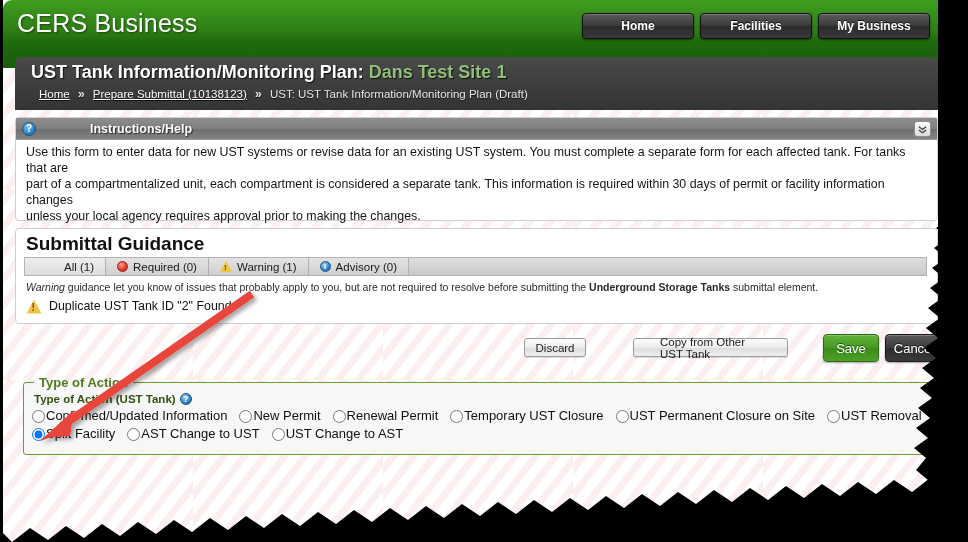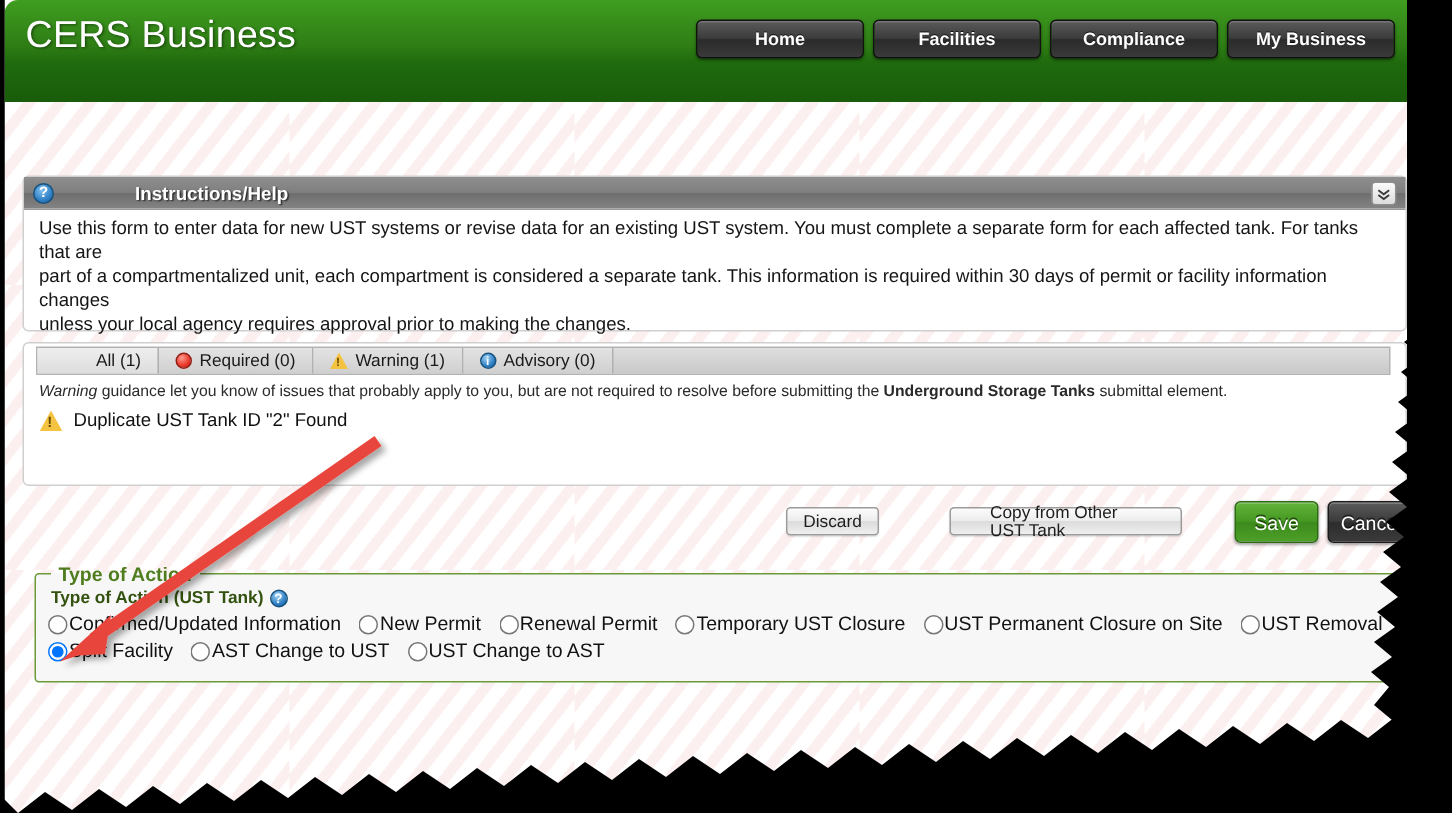--- a/index.html
+++ b/index.html
@@ -280,25 +280,37 @@
 <div id="screen">
 
   <div id="page">
     <div id="watermark"></div>
 
     <div class="greenbar">
       <div class="brand">CERS Business</div>
       <div class="navbtns">
         <div class="navbtn">Home</div>
         <div class="navbtn">Facilities</div>
-        <div class="navbtn">Compliance</div>
         <div class="navbtn">My Business</div>
       </div>
     </div>
 
+    <div class="titleblock">
+      <div class="titleline">
+        <span>UST Tank Information/Monitoring Plan:</span>
+        <span class="sitename">Dans Test Site 1</span>
+      </div>
+      <div class="crumbs">
+        <a href="#">Home</a>
+        <span class="sep">»</span>
+        <a href="#">Prepare Submittal (10138123)</a>
+        <span class="sep">»</span>
+        <span>UST: UST Tank Information/Monitoring Plan (Draft)</span>
+      </div>
+    </div>
 
     <div class="panel" id="instructions">
       <div class="inst-head">
         <span class="q-icon">?</span>
         <span class="inst-title">Instructions/Help</span>
         <span class="collapse-btn">
           <svg width="9" height="9" viewBox="0 0 10 10" aria-hidden="true">
             <polyline points="1,2 5,5 9,2" fill="none" stroke="#3a3a3a" stroke-width="1.4"></polyline>
             <polyline points="1,5.6 5,8.6 9,5.6" fill="none" stroke="#3a3a3a" stroke-width="1.4"></polyline>
           </svg>
@@ -306,20 +318,21 @@
       </div>
       <div class="inst-body">
         <p>Use this form to enter data for new UST systems or revise data for an existing UST system. You must complete a separate form for each affected tank. For tanks that are</p>
         <p>part of a compartmentalized unit, each compartment is considered a separate tank. This information is required within 30 days of permit or facility information changes</p>
         <p>unless your local agency requires approval prior to making the changes.</p>
         <p>The former paper version of this form was called "UST Operating Permit Application-Tank Information" (Form B).</p>
       </div>
     </div>
 
     <div class="panel" id="guidance">
+      <div class="guid-title">Submittal Guidance</div>
 
       <div class="tabs">
         <div class="tab first">
           <span>All (1)</span>
         </div>
         <div class="tab">
           <span class="dot-red"></span>
           <span>Required (0)</span>
         </div>
         <div class="tab">

